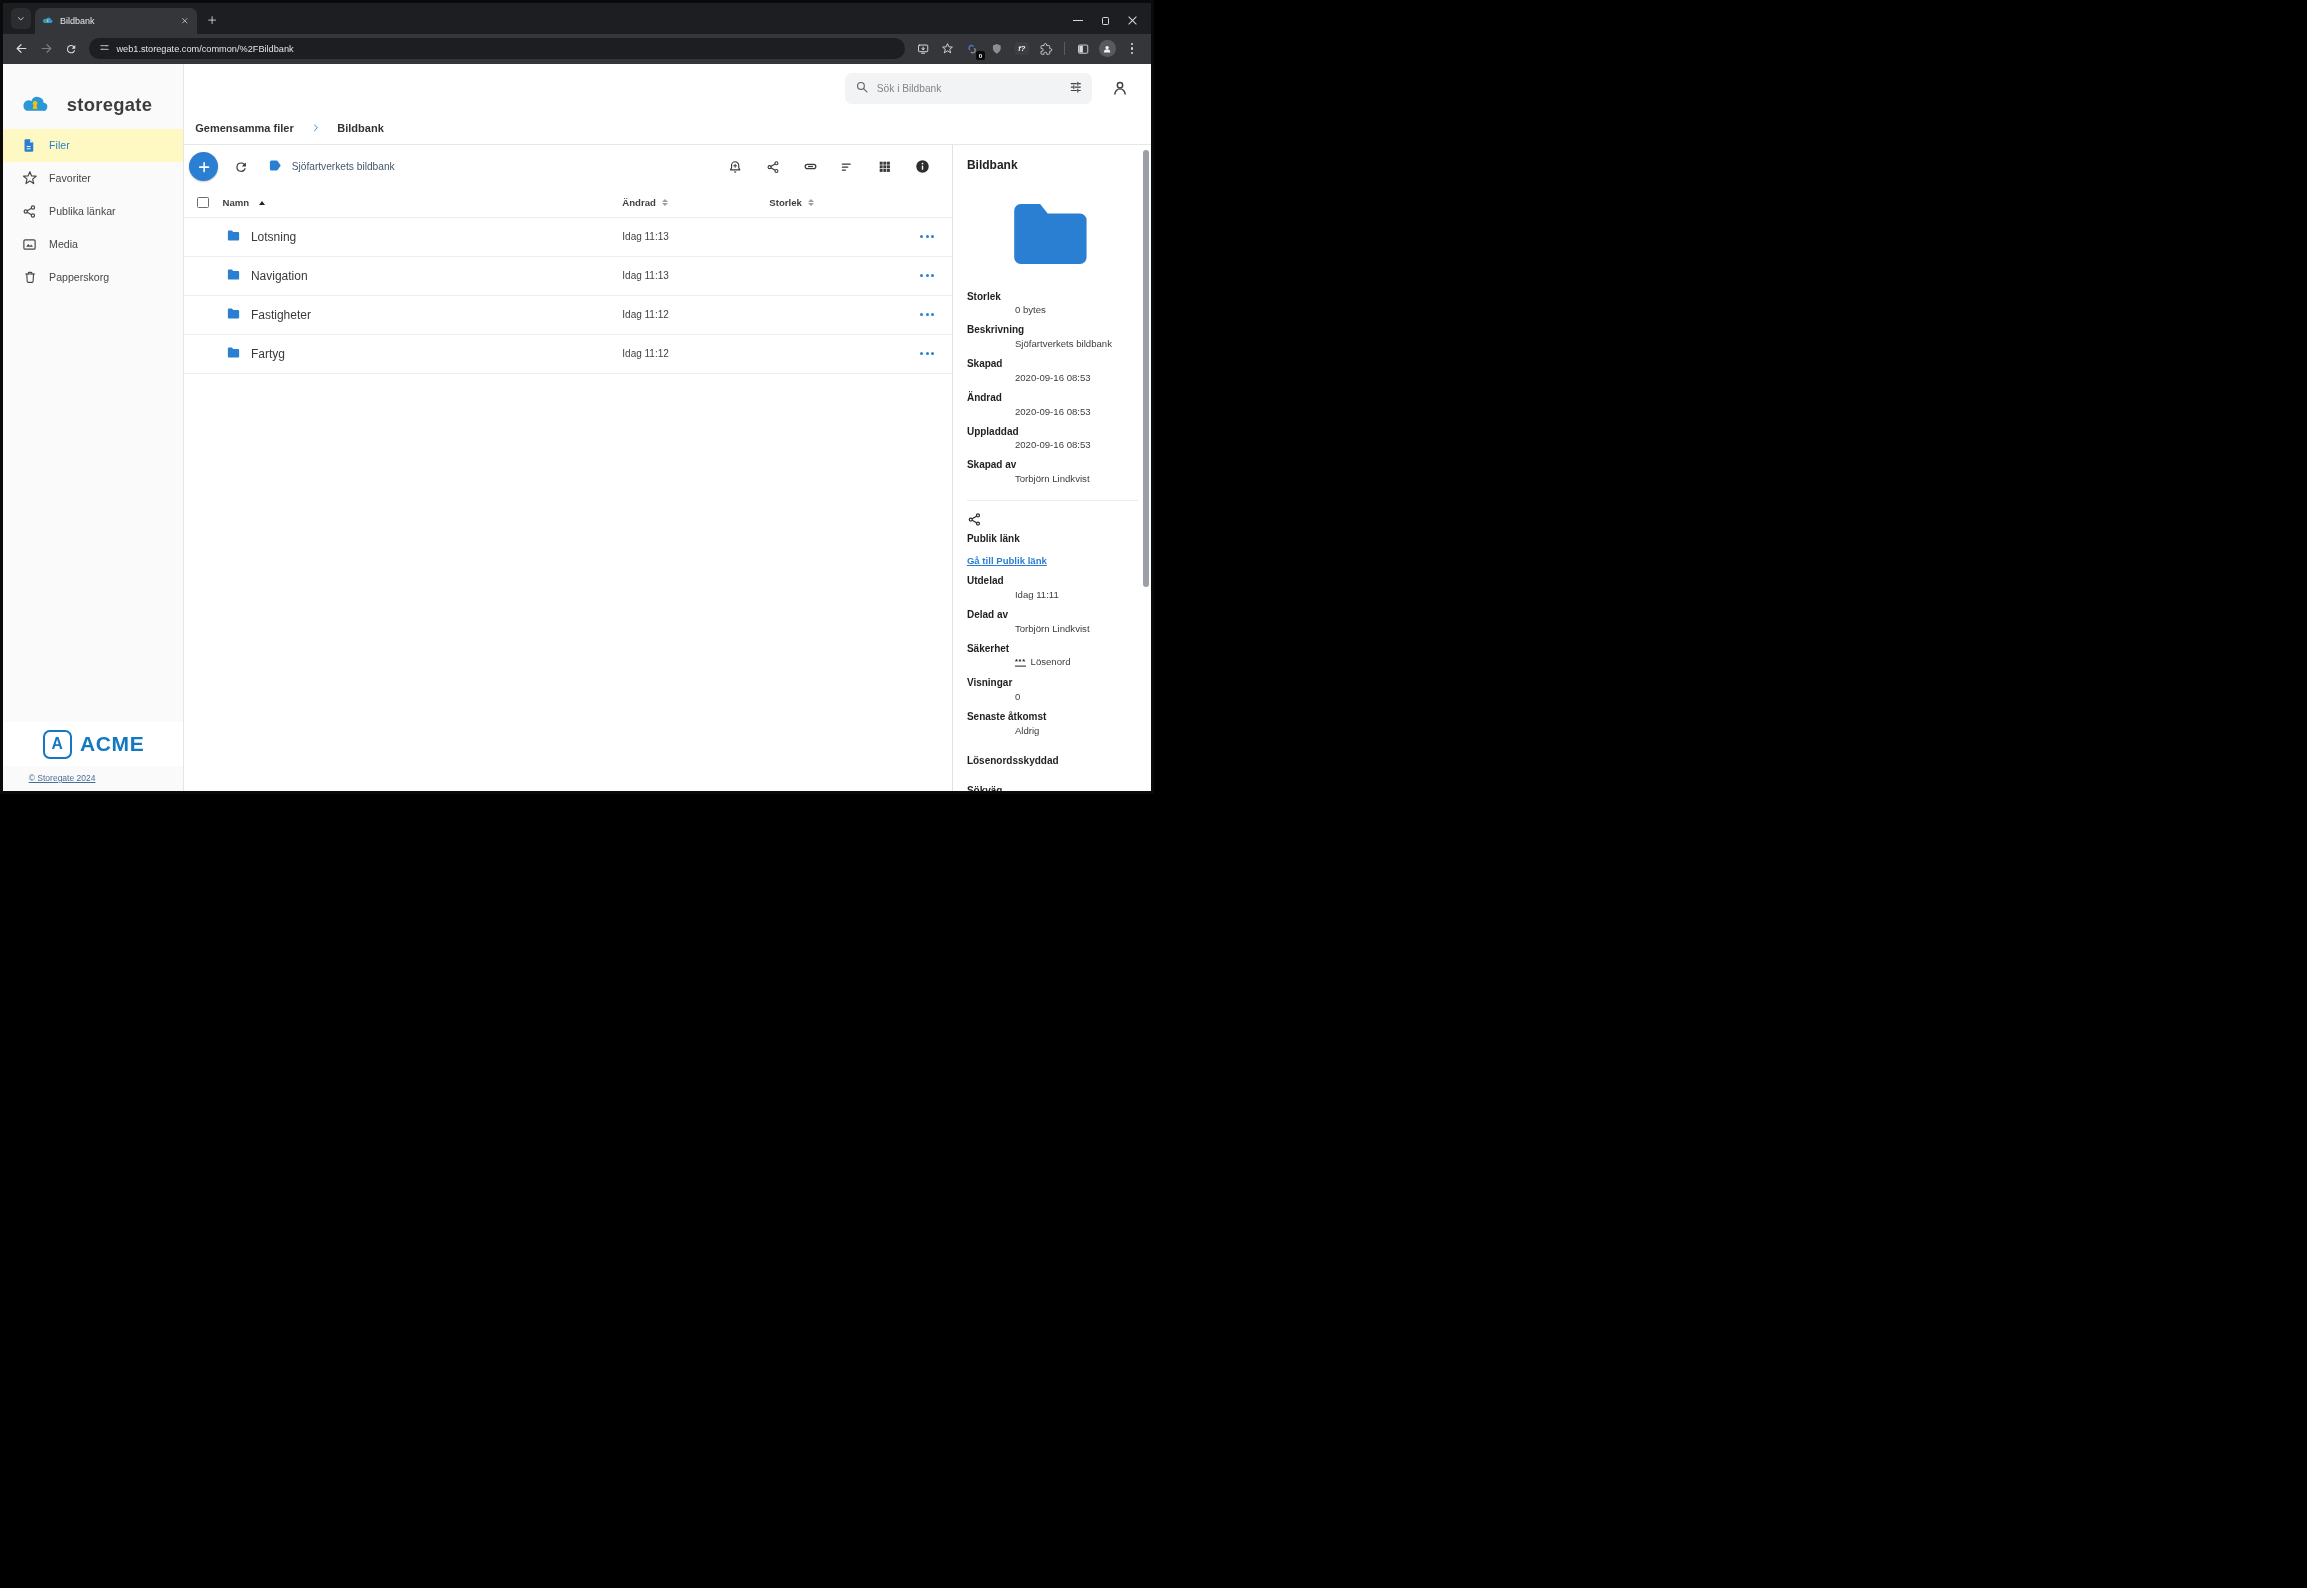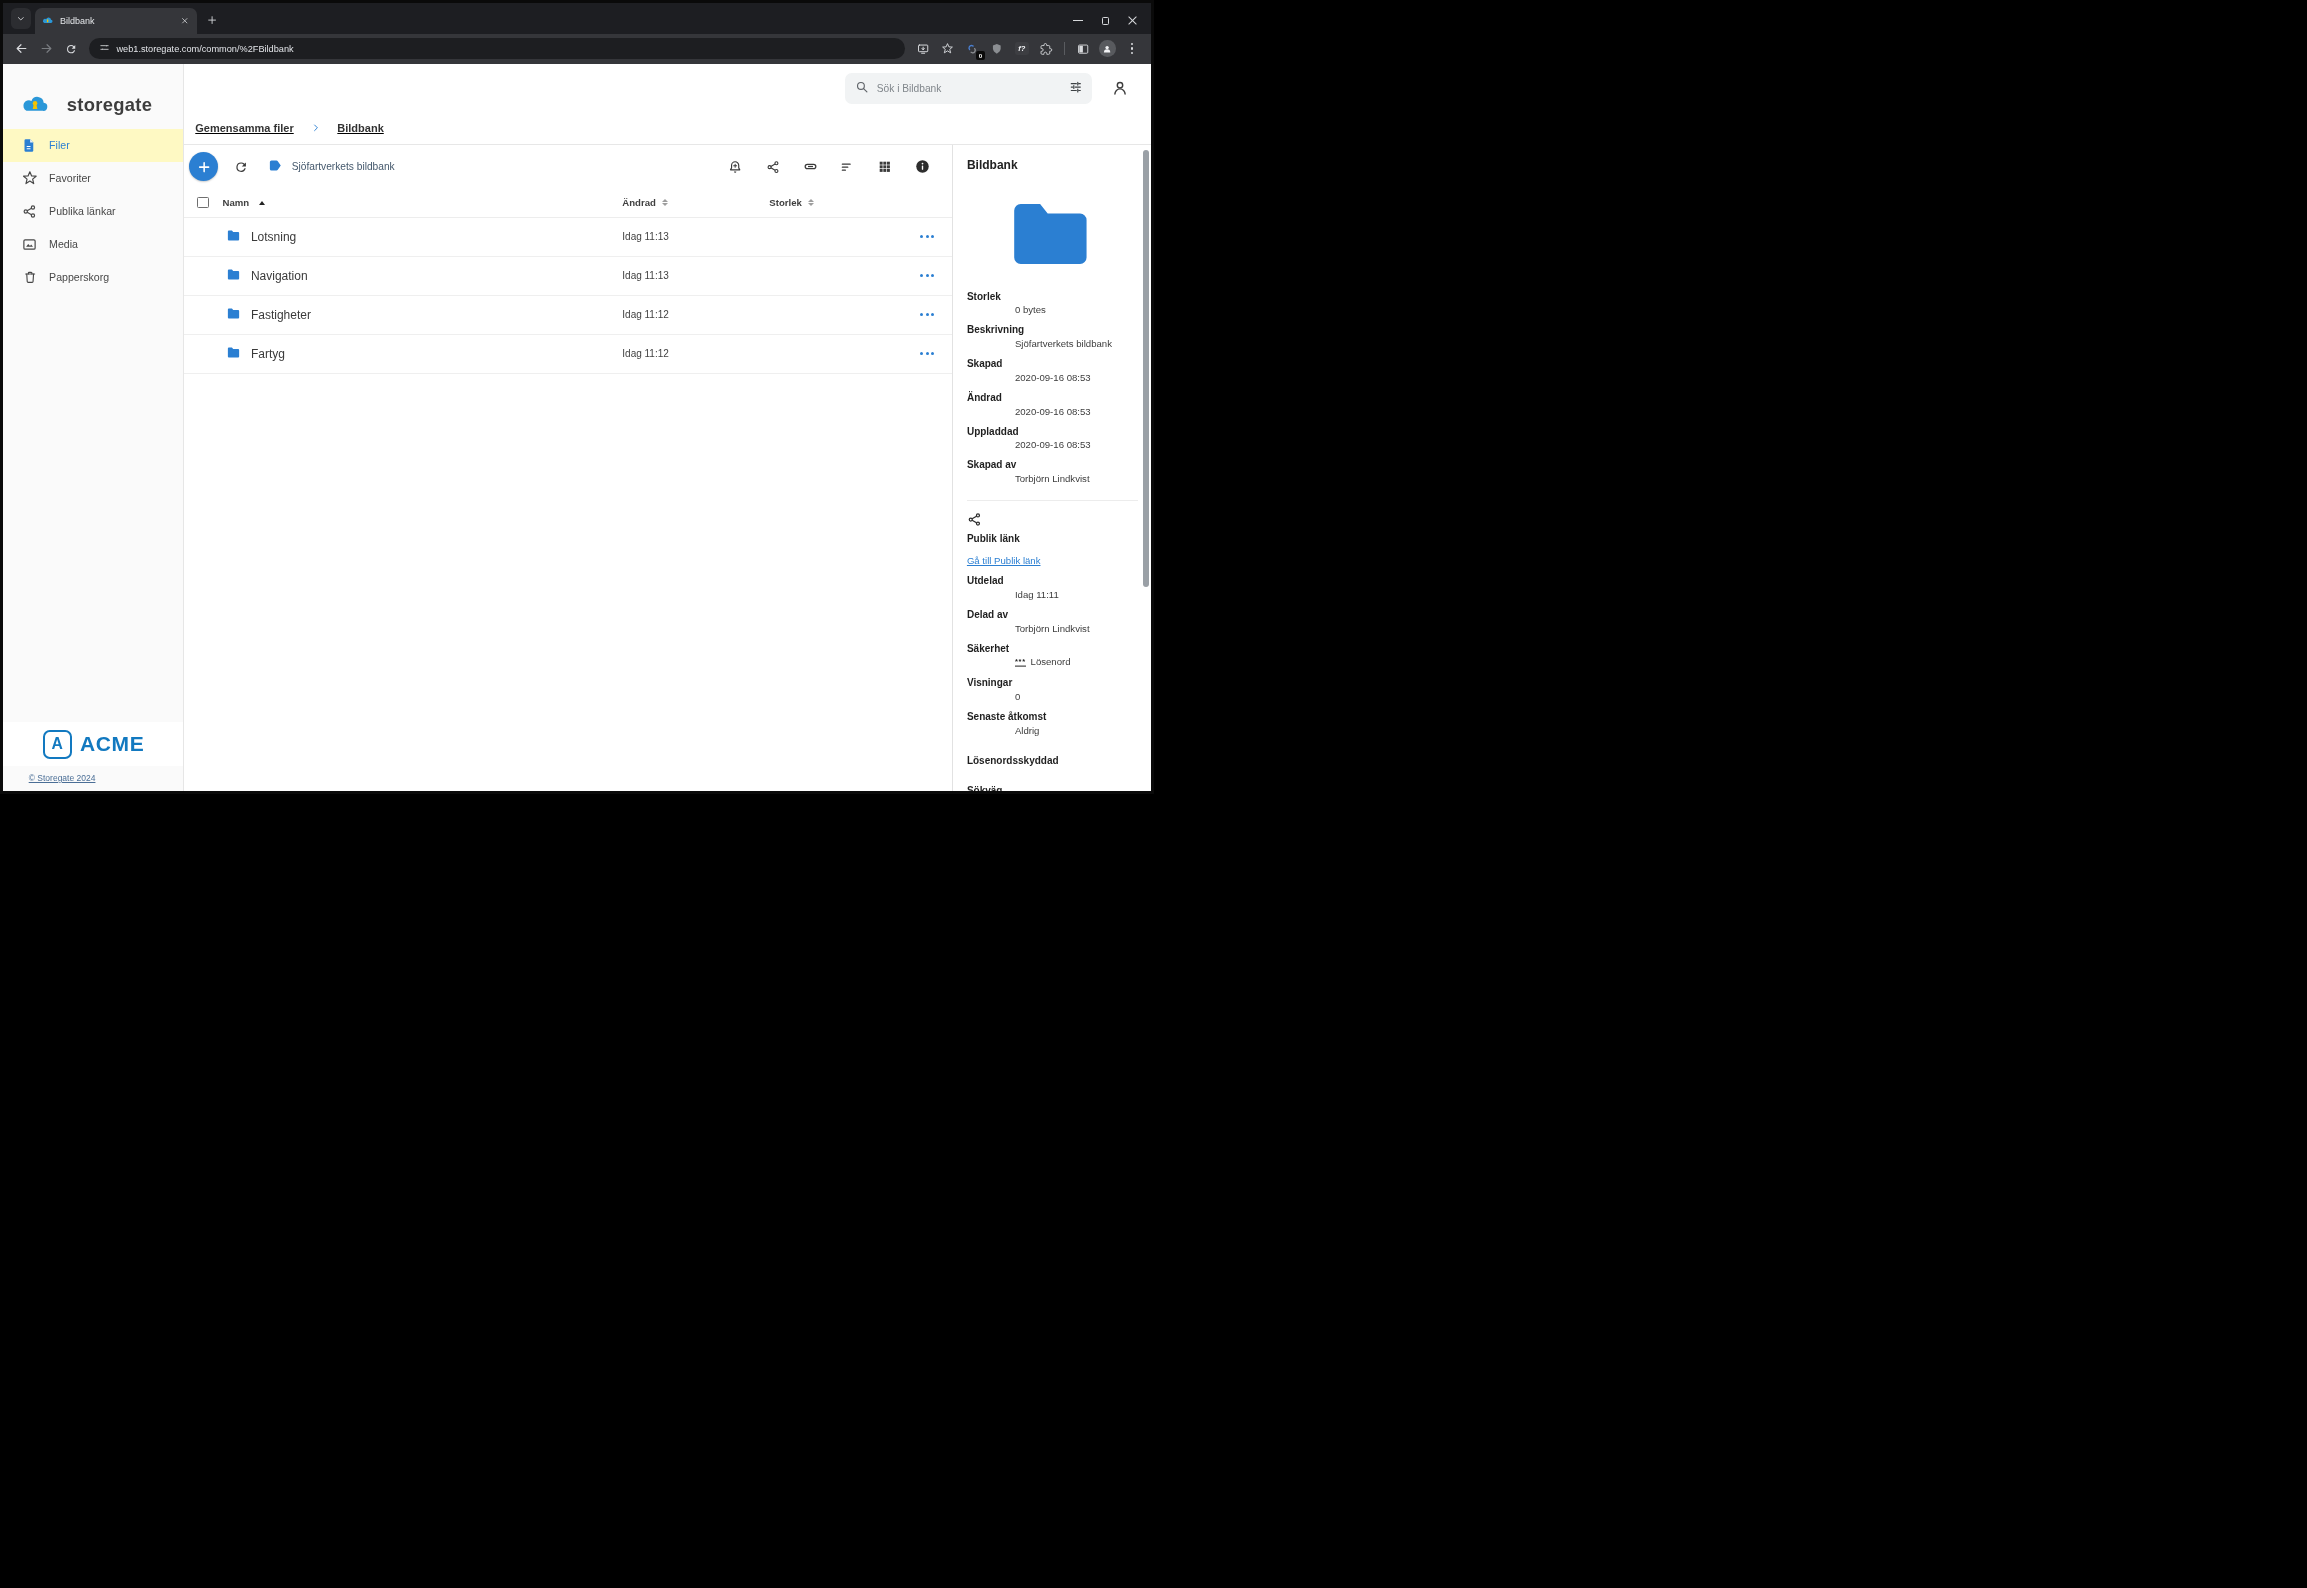--- a/index.html
+++ b/index.html
@@ -51,21 +51,21 @@
   .acme-word { color:#1279c0; font-size:21px; font-weight:bold; letter-spacing:0.7px; }
   .copyright { display:inline-block; margin:6.8px 0 8.2px 26px; font-size:8.5px; color:#4a6e96; text-decoration:underline; cursor:pointer; }
 
   .workspace { flex:1; display:flex; flex-direction:column; background:#fff; min-width:0; }
   .topbar { height:49px; flex:none; display:flex; align-items:center; justify-content:flex-end; padding-right:20.5px; }
   .searchbox { width:247px; height:31px; background:#f1f3f4; border-radius:6.8px; display:flex; align-items:center; padding:0 9.6px; gap:8.2px; }
   .searchbox input { flex:1; border:none; background:transparent; outline:none; font-size:10.2px; color:#3c4043; font-family:inherit; }
   .searchbox input::placeholder { color:#80868b; }
   .account-btn { margin-left:16.4px; border:none; background:transparent; color:#3c3c3c; cursor:pointer; width:22px; height:22px; display:flex; align-items:center; justify-content:center; }
 
-  .breadcrumb { height:31px; flex:none; display:flex; align-items:center; gap:17px; padding-left:11.6px;text-decoration:underline; }
+  .breadcrumb { height:31px; flex:none; display:flex; align-items:center; gap:17px; padding-left:11.6px; }
   .crumb { font-size:11px; font-weight:bold; color:#333; cursor:pointer; }
   .crumb-sep { color:#2b7fd2; display:flex; }
 
   .body { flex:1; display:flex; min-height:0; border-top:0.7px solid #e7e7e7; }
   .main { flex:1; min-width:0; display:flex; flex-direction:column; }
 
   .toolbar { height:44px; flex:none; display:flex; align-items:center; padding:0 20.5px 0 5.5px; gap:13.6px; }
   .fab { width:29px; height:29px; border-radius:50%; background:#2b7fd2; border:none; display:flex; align-items:center; justify-content:center; cursor:pointer; box-shadow:0 0.7px 2px rgba(0,0,0,.25); flex:none; }
   .tool-ic { border:none; background:transparent; color:#3a3a3a; width:19px; height:19px; display:flex; align-items:center; justify-content:center; cursor:pointer; flex:none; }
   .loc { display:flex; align-items:center; gap:8.2px; margin-left:4.1px; min-width:0; }
@@ -94,21 +94,21 @@
   .dots i { width:3.1px; height:3.1px; border-radius:50%; background:#2b7fd2; }
 
   
   .details { width:199px; flex:none; border-left:0.7px solid #e2e2e2; padding:13.6px 13.6px 6.8px 13.6px; position:relative; overflow:hidden; }
   .d-title { font-size:12px; font-weight:bold; color:#222; }
   .d-folder { display:flex; justify-content:center; margin:26px 0 20.5px 0; }
   .d-label { font-size:10px; font-weight:bold; color:#1f1f1f; margin-top:9px; }
   .d-value { font-size:9.6px; color:#3d3d3d; margin-top:2.7px;margin-left:48px; }
   .d-divider { border-top:0.7px solid #ececec; margin:16.4px 0 11px 0; }
   .d-share-ic { color:#2c2c2c; margin-bottom:4.1px; }
-  .d-link { display:inline-block; font-size:9.6px; font-weight:normal; color:#2b7fd2; text-decoration:underline; margin-top:11px; cursor:pointer; }
+  .d-link { display:inline-block; font-size:9.6px; font-weight:bold; color:#2b7fd2; text-decoration:underline; margin-top:11px; cursor:pointer; }
   .pw-mask { font-size:7.5px; font-weight:bold; letter-spacing:0.7px; color:#222; border-bottom:1.4px solid #222; padding-bottom:0px; margin-right:4.8px; line-height:6.8px; display:inline-block; transform:translateY(-1.4px); }
   .mt-lg { margin-top:19px; }
   .panel-scrollbar { position:absolute; top:5.5px; right:2px; width:6.1px; height:437px; border-radius:3.4px; background:#9aa0a6; }
 </style>
 </head>
 <body>
 
 <div class="frame">
 <div class="window">
 

